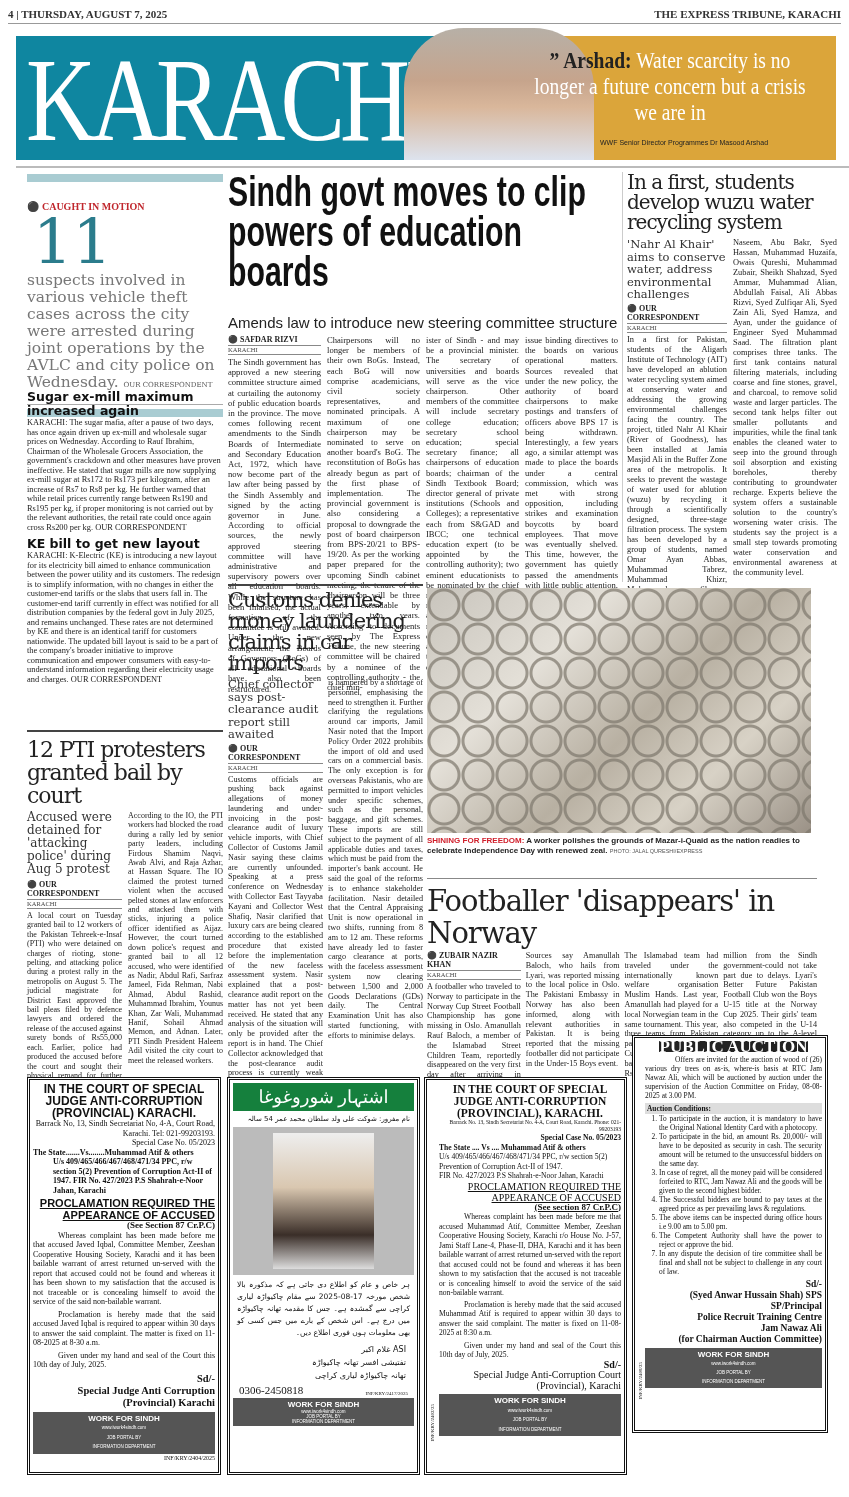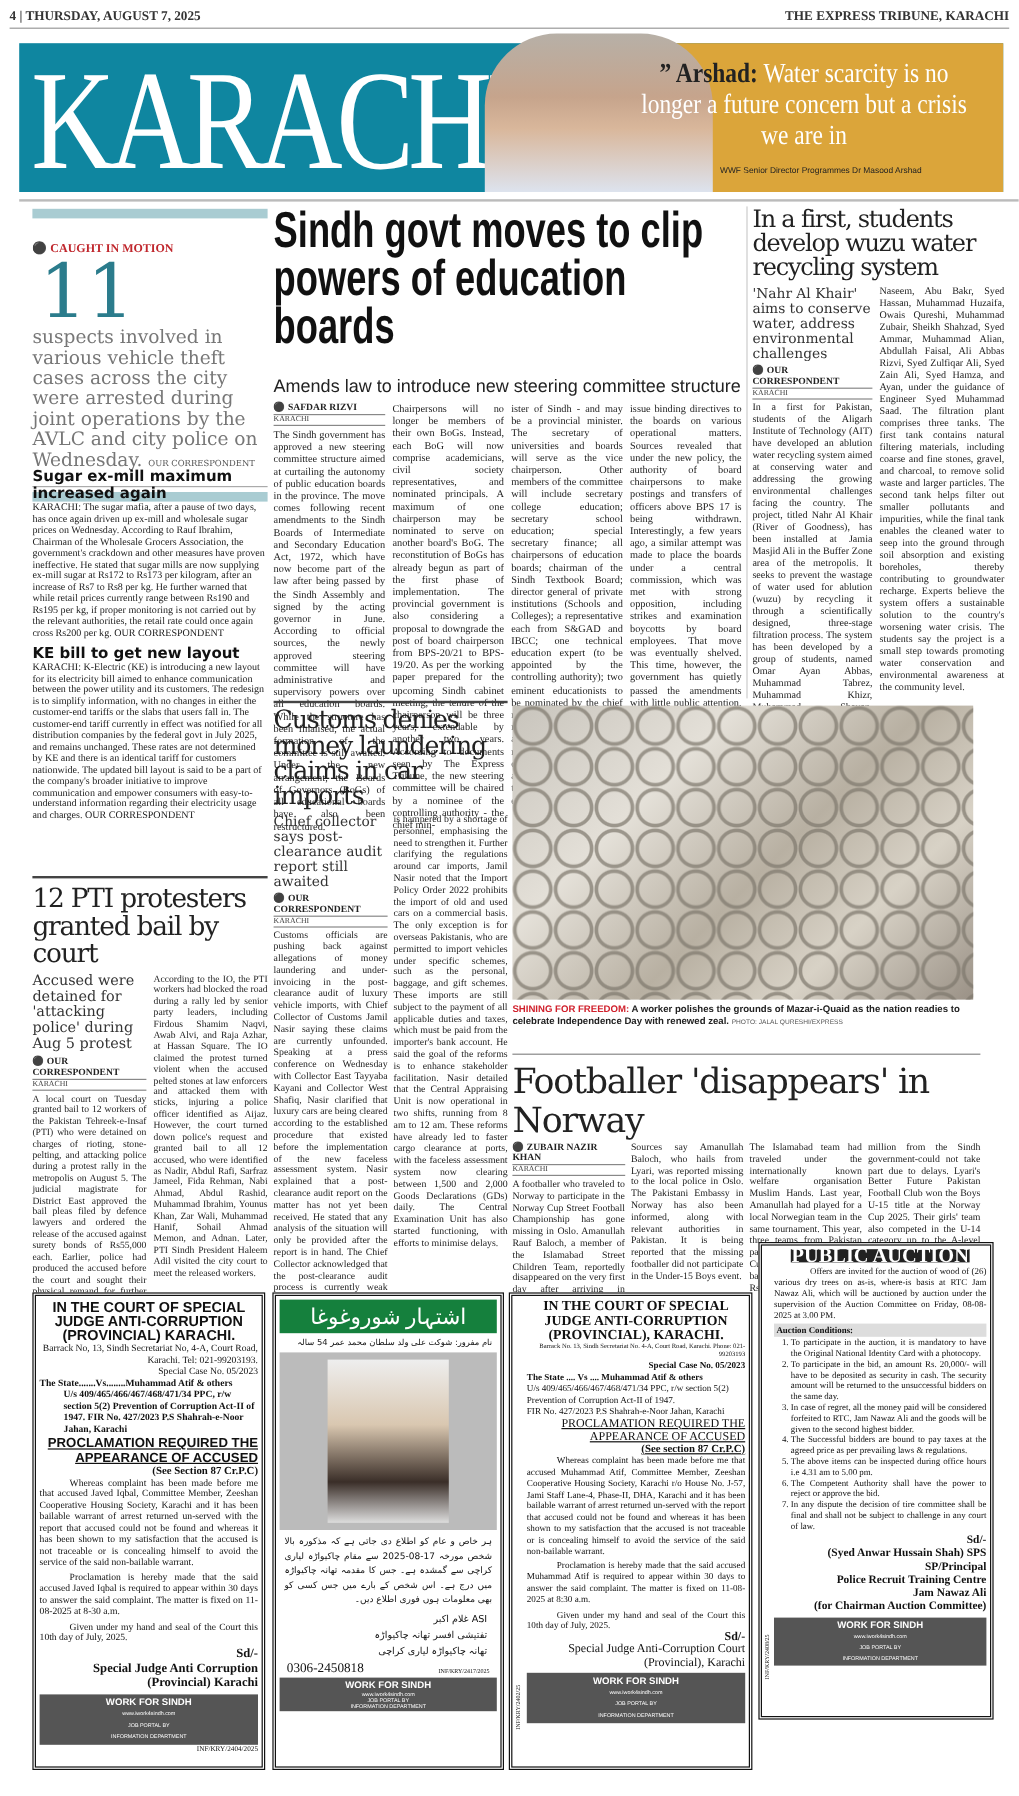--- a/index.html
+++ b/index.html
@@ -200,21 +200,21 @@
 
 <div class="abs ad" style="left:632px;top:1035px;width:196px;height:398px;padding:3px 3px 3px 10px;font-size:7.4px;line-height:9px">
   <div style="background:#222;color:#fff;font-family:'Liberation Serif',serif;font-weight:bold;font-size:17px;text-align:center;margin:0 14px;padding:1px 0">PUBLIC AUCTION</div>
   <div style="text-indent:30px;text-align:justify;margin-top:3px">Offers are invited for the auction of wood of (26) various dry trees on as-is, where-is basis at RTC Jam Nawaz Ali, which will be auctioned by auction under the supervision of the Auction Committee on Friday, 08-08-2025 at 3.00 PM.</div>
   <div style="background:#ddd;font-weight:bold;margin-top:3px;padding:1px 2px">Auction Conditions:</div>
   <ol id="auction-list" style="padding-left:14px;text-align:justify">
       <li>To participate in the auction, it is mandatory to have the Original National Identity Card with a photocopy.</li>
       <li>To participate in the bid, an amount Rs. 20,000/- will have to be deposited as security in cash. The security amount will be returned to the unsuccessful bidders on the same day.</li>
       <li>In case of regret, all the money paid will be considered forfeited to RTC, Jam Nawaz Ali and the goods will be given to the second highest bidder.</li>
       <li>The Successful bidders are bound to pay taxes at the agreed price as per prevailing laws &amp; regulations.</li>
-      <li>The above items can be inspected during office hours i.e 4.31 am to 5.00 pm.</li>
+      <li>The above items can be inspected during office hours i.e 9.00 am to 5.00 pm.</li>
       <li>The Competent Authority shall have the power to reject or approve the bid.</li>
       <li>In any dispute the decision of tire committee shall be final and shall not be subject to challenge in any court of law.</li>
     </ol>
   <div class="c" style="font-weight:bold;font-size:9.5px;line-height:11px;margin-top:3px">
     <div>Sd/-</div>
       <div>(Syed Anwar Hussain Shah) SPS</div>
       <div>SP/Principal</div>
       <div>Police Recruit Training Centre</div>
       <div>Jam Nawaz Ali</div>
       <div>(for Chairman Auction Committee)</div>

